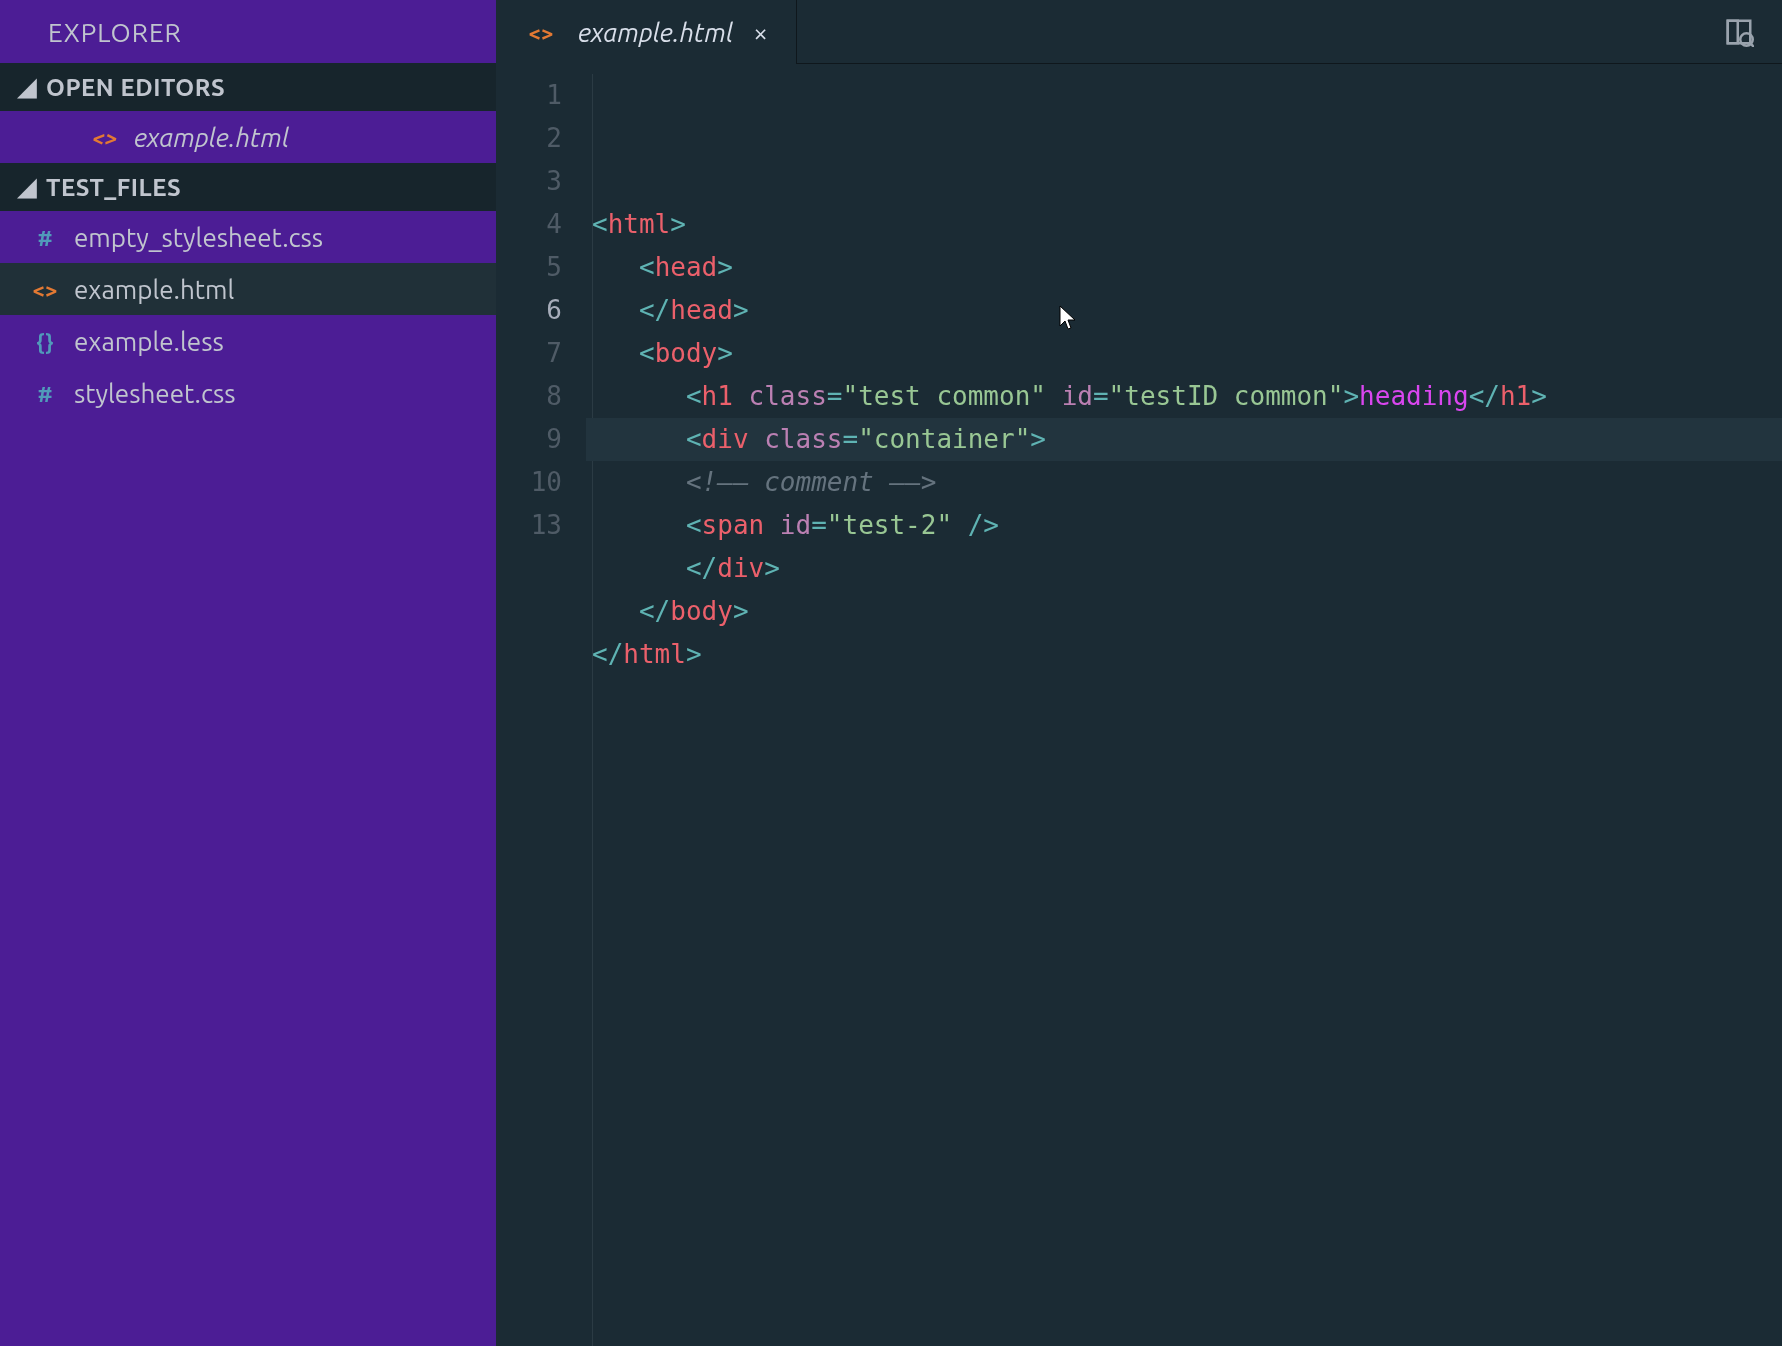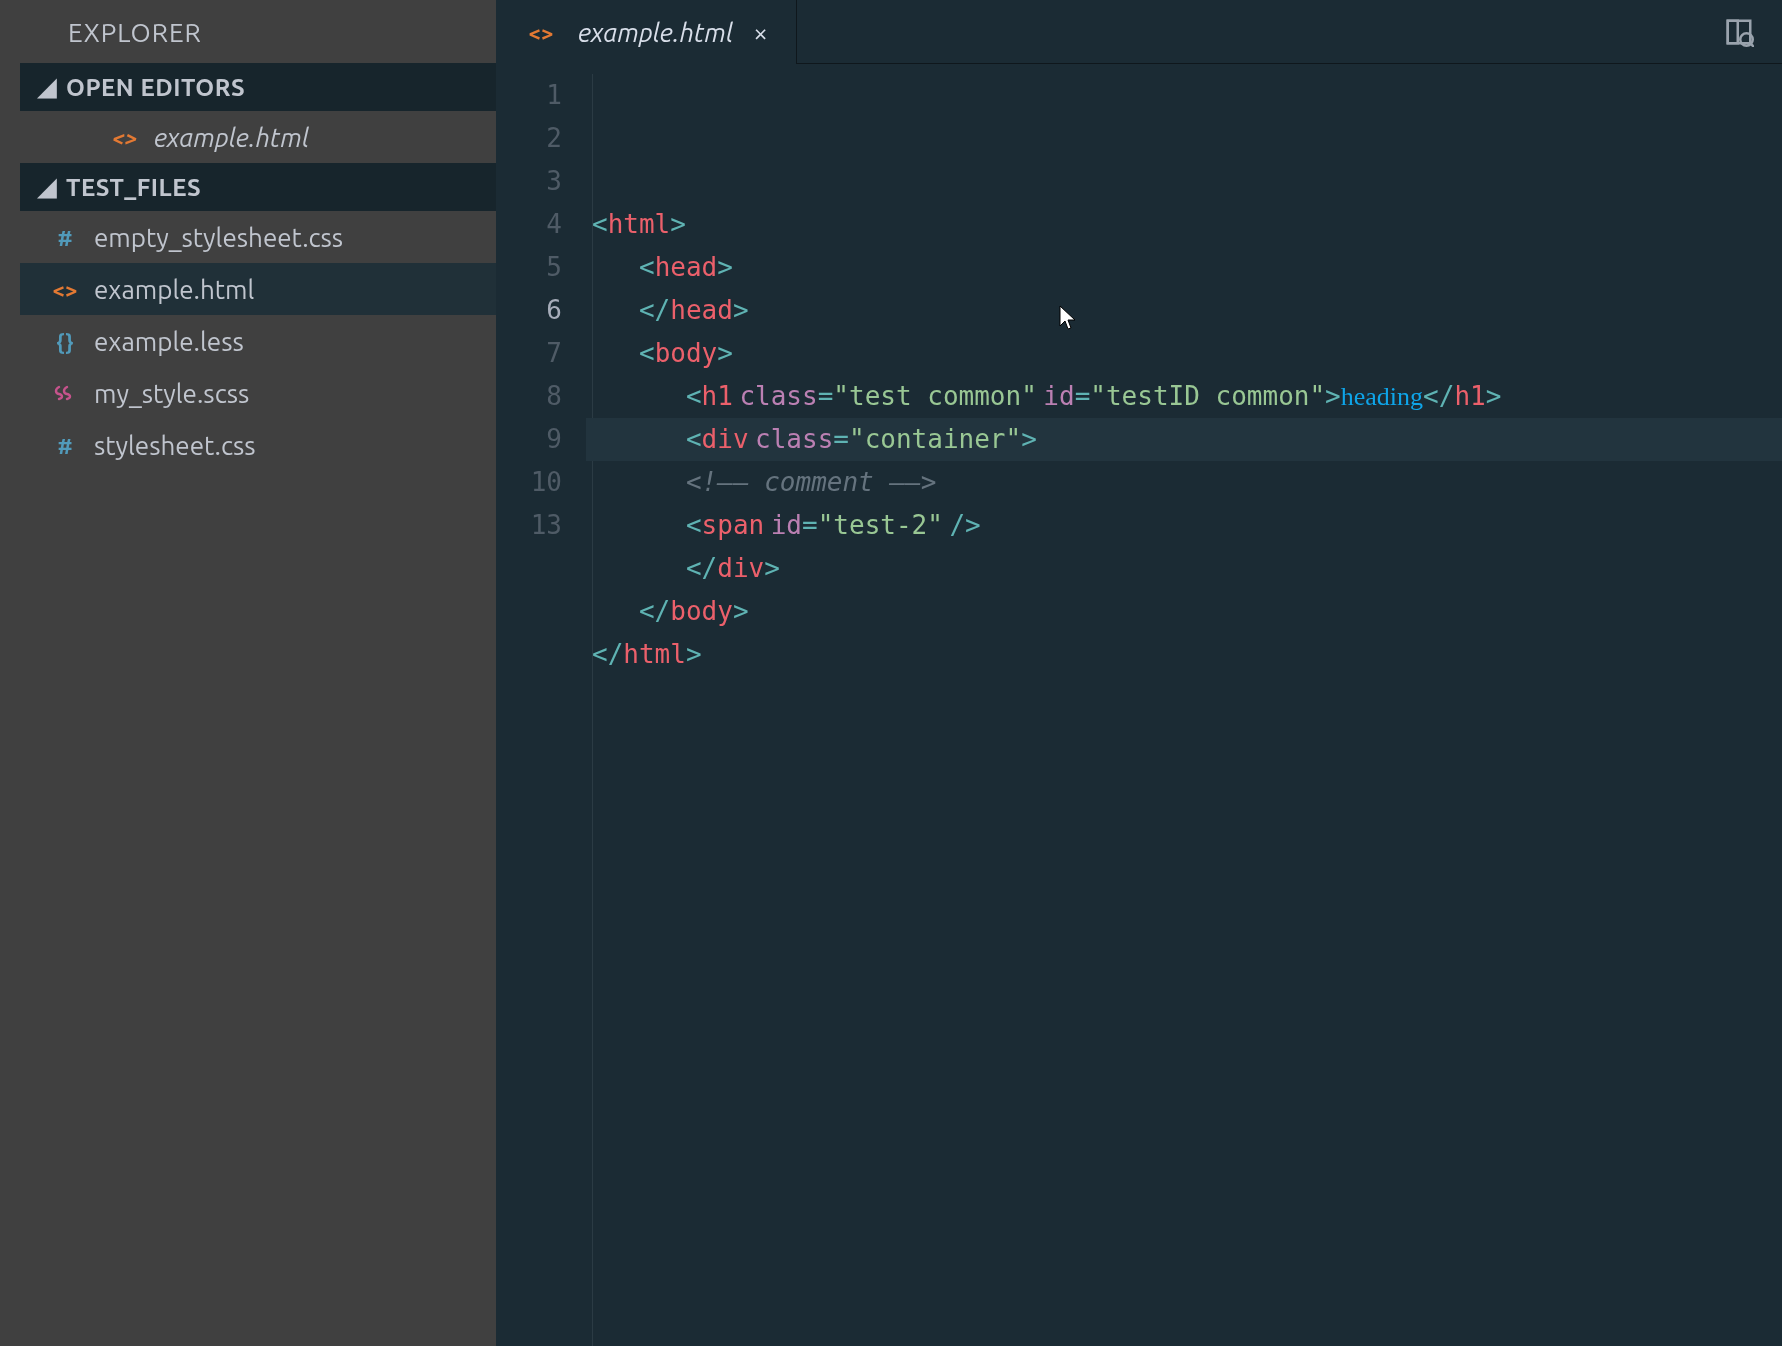--- a/index.html
+++ b/index.html
@@ -8,24 +8,23 @@
     background:#1b2b34;
     color:#c0c5ce;
     width:1782px; height:1346px;
     display:flex;
     overflow:hidden;
   }
 
   
   .sidebar {
     width:496px;
-    background:#404040;
+    background:#4c1d95;
     display:flex; flex-direction:column;
     font-size:26px;
-    padding-left:20px;
   }
   .explorer-title {
     padding:18px 28px 16px 48px;
     color:#c0c5ce;
     font-size:26px;
     letter-spacing:1px;
   }
   .section-header {
     display:flex; align-items:center;
     padding:10px 18px 10px 18px;
@@ -121,21 +120,21 @@
   .indent-guide {
     position:absolute; top:0; bottom:0; width:1px;
     background:#2b3b44;
   }
   
   .p  { color:#5fb3b3; } 
   .t  { color:#eb606b; } 
   .a  { color:#bb80b3;text-align:center; } 
   .o  { color:#5fb3b3; } 
   .s  { color:#99c794; } 
-  .tx { color:#0ea5e9;font-family:Liberation Serif, serif; } 
+  .tx { color:#d946ef; } 
   .c  { color:#65737e; font-style:italic;}
 </style>
 </head>
 <body>
 
 <aside class="sidebar">
   <div class="explorer-title">EXPLORER</div>
 
   <div class="section-header">
     <span class="chev">◢</span>
@@ -157,28 +156,20 @@
         <span class="file-icon ic-css">#</span>
         <span class="file-label">empty_stylesheet.css</span>
       </div>
       <div class="file-row active">
         <span class="file-icon ic-html">&lt;&gt;</span>
         <span class="file-label">example.html</span>
       </div>
       <div class="file-row">
         <span class="file-icon ic-less">{}</span>
         <span class="file-label">example.less</span>
-      </div>
-      <div class="file-row">
-        <span class="file-icon ic-scss">
-          <svg width="24" height="24" viewBox="0 0 24 24">
-            <path d="M6 6 C 2 8 2 12 6 13 C 10 14 10 17 6 18 M14 6 C 10 8 10 12 14 13 C 18 14 18 17 14 18" stroke="#c6538c" stroke-width="2.4" fill="none" stroke-linecap="round"></path>
-          </svg>
-        </span>
-        <span class="file-label">my_style.scss</span>
       </div>
       <div class="file-row">
         <span class="file-icon ic-css">#</span>
         <span class="file-label">stylesheet.css</span>
       </div>
     </div>
 </aside>
 
 <main class="editor">
   <div class="tabbar">

